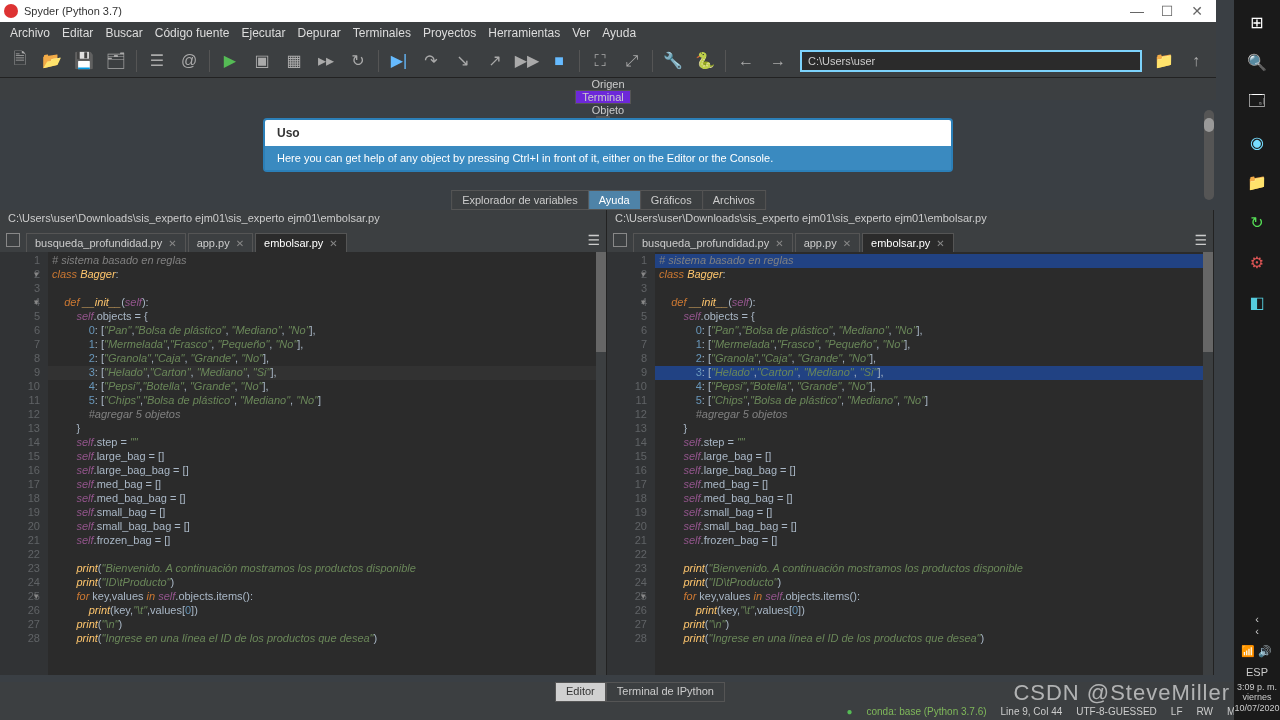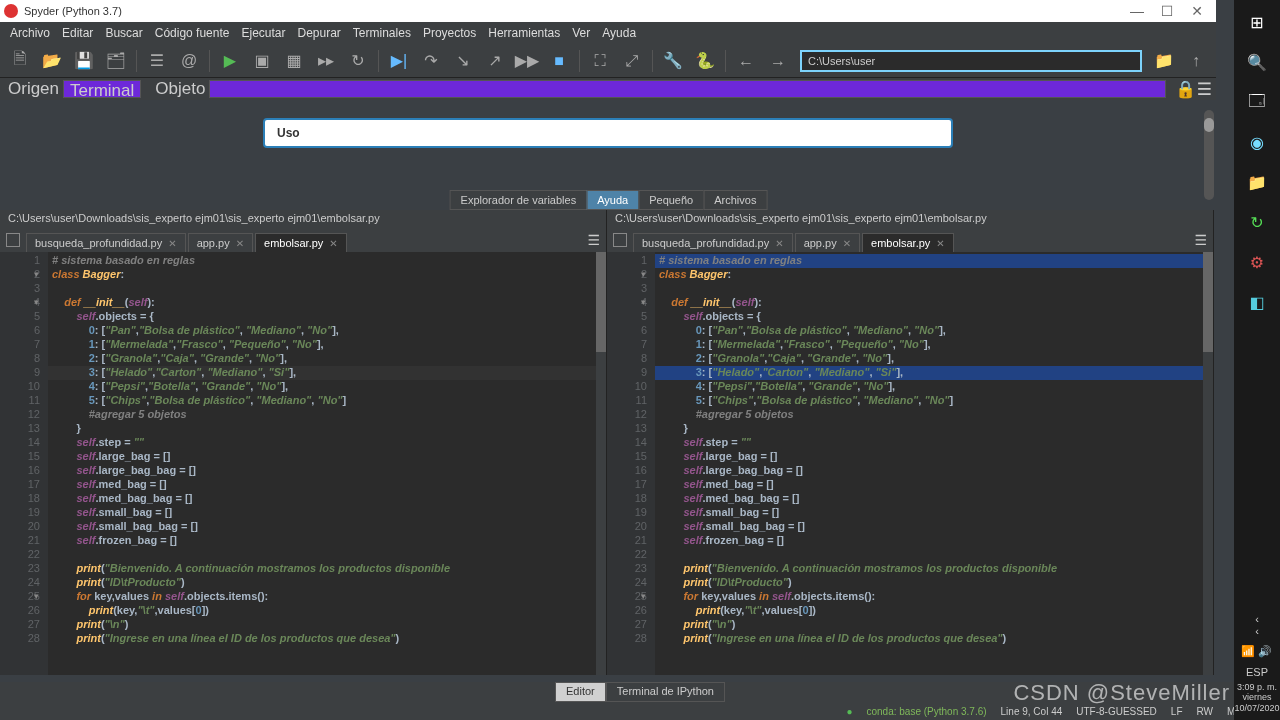--- a/index.html
+++ b/index.html
@@ -7,21 +7,21 @@
 .titlebar { background: #fff; height: 22px; display: flex; align-items: center; padding: 0 4px; font-size: 11px; color: #333; }
 .titlebar .logo { width: 14px; height: 14px; background: #d33; border-radius: 50%; margin-right: 6px; }
 .titlebar .spacer { flex: 1; }
 .titlebar .winbtn { width: 30px; text-align: center; font-size: 14px; color: #666; cursor: default; }
 .menubar { background: #3c3f41; height: 22px; display: flex; align-items: center; padding: 0 4px; font-size: 12px; color: #ddd; }
 .menubar span { padding: 0 6px; cursor: default; }
 .toolbar { background: #3c3f41; height: 34px; display: flex; align-items: center; padding: 0 4px; border-bottom: 1px solid #222; }
 .toolbar .tbtn { width: 28px; height: 28px; margin: 0 2px; display: flex; align-items: center; justify-content: center; color: #aaa; font-size: 16px; cursor: pointer; }
 .toolbar .sep { width: 1px; height: 22px; background: #555; margin: 0 4px; }
 .toolbar input.path { flex: 1; background: #2b2b2b; border: 2px solid #7dd3fc; color: #ccc; padding: 2px 6px; font-size: 11px; height: 22px; margin: 0 6px; }
-.secondbar { background: #3c3f41; height: 22px; display: flex; align-items: center; padding: 0 4px; font-size: 17px; color: #ccc; }
+.secondbar { background: #3c3f41; height: 22px; display: flex; align-items: center; padding: 0 4px; font-size: 11px; color: #ccc; flex-direction: column; }
 .secondbar .lbl { padding: 0 4px; }
 .secondbar .box { background: #6d28d9; border: 1px solid #555; height: 18px; padding: 0 6px; margin-right: 10px; }
 .helpzone { position: relative; height: 110px; display: flex; flex-direction: column; }
 .helpusage { margin: 18px auto 0; width: 690px; border: 2px solid #2b7fb8; border-radius: 4px; background: #fff; }
 .helpusage .hdr { padding: 6px 12px; font-size: 12px; color: #333; font-weight: bold; }
 .helpusage .body { background: #3a8ac0; color: #fff; font-size: 11px; padding: 6px 12px; white-space: nowrap; overflow: hidden; }
 .helpzone .tabs { position: absolute; bottom: 0; left: 50%; transform: translateX(-50%); display: flex; font-size: 11px; }
 .helpzone .tabs span { padding: 3px 10px; color: #ccc; background: #3c3f41; border: 1px solid #555; margin-right: -1px; cursor: pointer; }
 .helpzone .tabs span.active { background: #4e83a8; color: #fff; }
 .helpzone .scroll { position: absolute; right: 2px; top: 10px; bottom: 10px; width: 10px; background: #555; border-radius: 5px; }
@@ -33,21 +33,21 @@
 .pane .tabs .sq { width: 14px; height: 14px; border: 1px solid #888; margin-right: 6px; align-self: center; }
 .pane .tabs .tab { padding: 3px 8px; color: #ccc; border: 1px solid #555; border-bottom: none; margin-right: 2px; background: #3c3f41; display: flex; align-items: flex-end; gap: 6px; }
 .pane .tabs .tab.active { background: #2b2b2b; color: #fff; }
 .pane .tabs .tab .x { color: #888; font-size: 10px; }
 .pane .tabs .hamb { margin-left: auto; color: #ccc; font-size: 14px; align-self: center; }
 .editor { flex: 1; background: #2b2b2b; display: flex; overflow: hidden; position: relative; }
 .gutter { background: #313335; width: 48px; text-align: right; font-size: 11px; font-family: Consolas, monospace; color: #606366; padding-top: 2px; }
 .gutter .gl { height: 14px; padding-right: 8px; position: relative; }
 .gutter .fold { position: absolute; left: 34px; top: 1px; color: #888; font-size: 9px; }
 .code { flex: 1; font-size: 11px; font-family: Consolas, monospace; padding-top: 2px; overflow: hidden; white-space: pre; }
-.code .cl { height: 14px; color: #a9b7c6; padding-left: 4px; font-weight: bold; }
+.code .cl { height: 14px; color: #a9b7c6; padding-left: 4px; }
 .code .cl.hl { background: #323232; }
 .code .cl.cur { background: #214283; }
 .c-kw { color: #cc7832; font-style: italic; }
 .c-fn { color: #ffc66d; font-style: italic; }
 .c-self { color: #94558d; font-style: italic; }
 .c-str { color: #6a8759; font-style: italic; }
 .c-num { color: #6897bb; }
 .c-cmt { color: #808080; font-style: italic; }
 .editor .vscroll { position: absolute; right: 0; top: 0; width: 10px; height: 100%; background: #3c3f41; }
 .editor .vthumb { position: absolute; right: 0; top: 0; width: 10px; height: 100px; background: #666; }
@@ -131,25 +131,26 @@
   <span class="box">Terminal</span>
   <span class="lbl">Objeto</span>
   <span class="box" style="flex:1"></span>
   <span class="tbtn">🔒</span>
   <span class="tbtn">☰</span>
 </div>
 
 <div class="helpzone">
   <div class="helpusage">
     <div class="hdr">Uso</div>
+    <div class="body">Here you can get help of any object by pressing Ctrl+I in front of it, either on the Editor or the Console.</div>
   </div>
   <div class="tabs" id="helptabs">
         <span>Explorador de variables</span>
         <span class="active">Ayuda</span>
-        <span>Pequeño</span>
+        <span>Gráficos</span>
         <span>Archivos</span>
       </div>
   <div class="scroll"></div>
   <div class="thumb"></div>
 </div>
 
 <div class="split">
   <div class="pane" id="pane-left">
         <div class="pathline">C:\Users\user\Downloads\sis_experto ejm01\sis_experto ejm01\embolsar.py</div>
         <div class="tabs">

